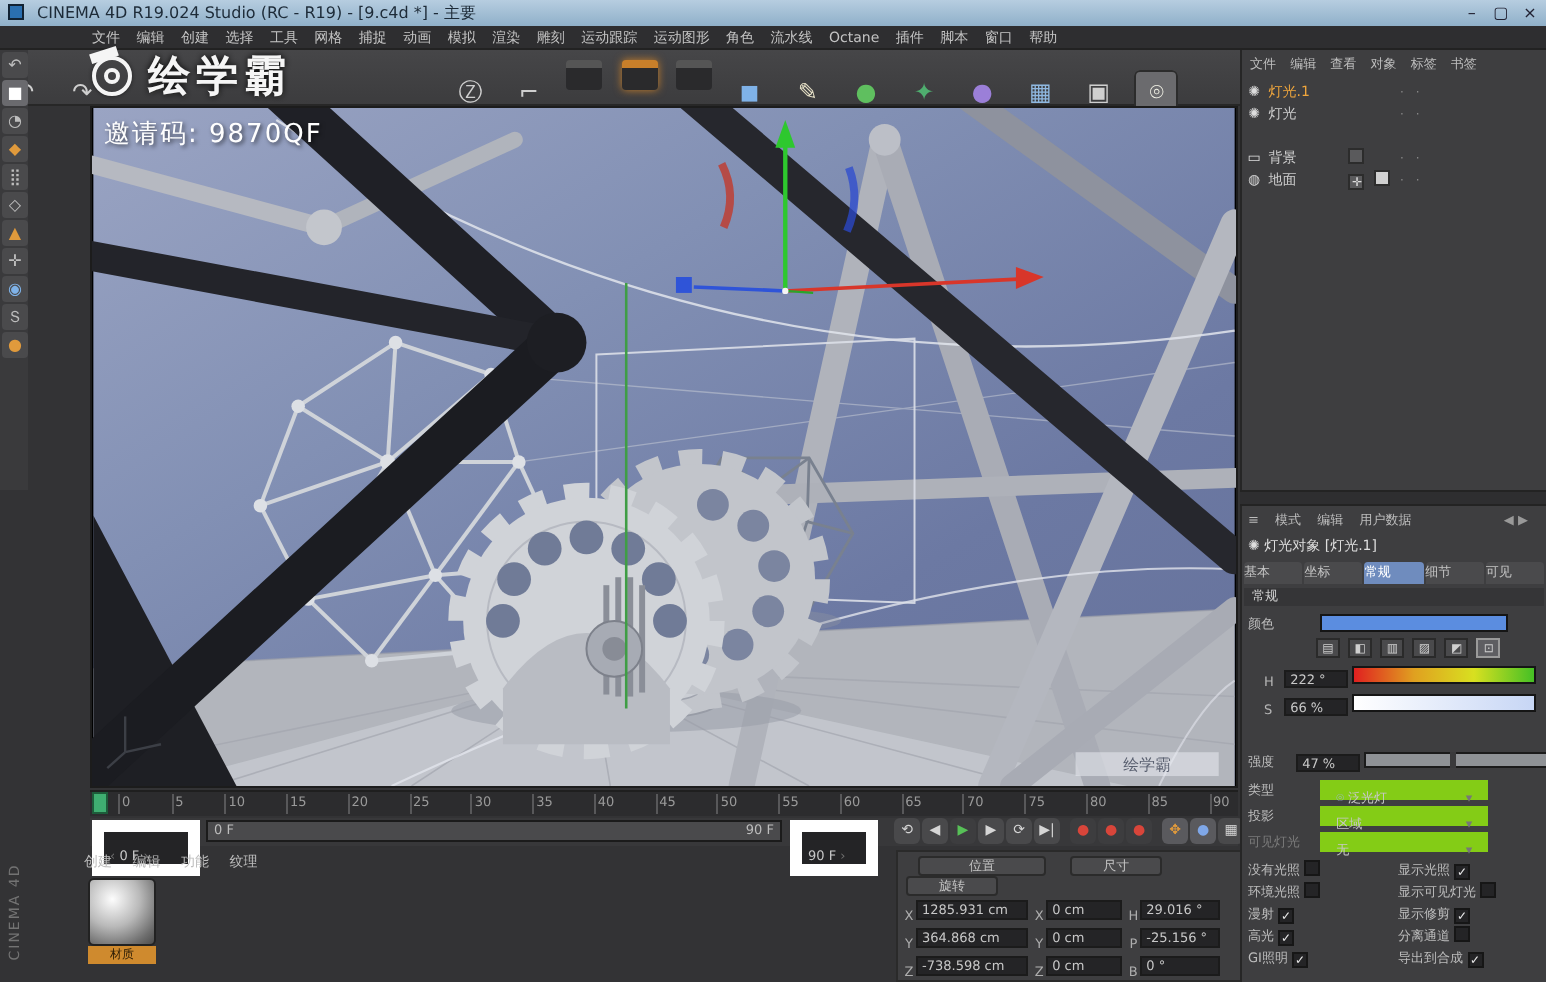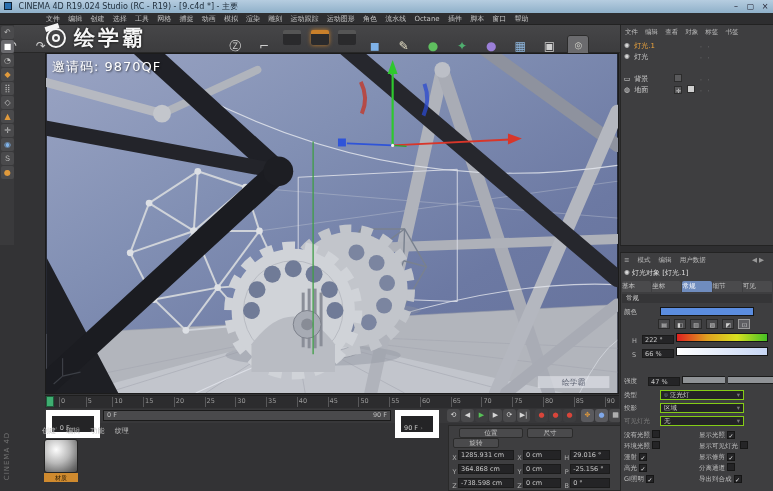--- a/index.html
+++ b/index.html
@@ -106,21 +106,21 @@
   .pick{display:inline-block;width:12px;height:10px;background:#4a4a4c;border:1px solid #2a2a2a;margin-right:2px;font-size:6px;line-height:10px;text-align:center;color:#cfcfcf;vertical-align:top;}
   .pick.on{background:#5e5e62;border-color:#9a9a9a;}
   .hsvch{display:inline-block;width:8px;color:#b5b5b5;}
   .hsvfield{display:inline-block;width:32px;height:9px;background:#242426;border:1px solid #1b1b1b;line-height:8px;padding:0 2px;color:#c8c8c8;vertical-align:1px;}
   .grad{display:inline-block;width:92px;height:9px;border:1px solid #151515;vertical-align:1px;}
   #gradH{background:linear-gradient(90deg,#e02020,#e0a020,#d8e020,#45c025);}
   #gradS{background:linear-gradient(90deg,#ffffff,#c7d6f5);}
   #gradV{background:linear-gradient(90deg,#000000,#1c3266);}
   #intslider{display:inline-block;position:relative;width:92px;height:8px;background:#8f9296;border:1px solid #1b1b1b;vertical-align:1px;}
   #intslider .handle{position:absolute;left:47%;top:-1px;width:3px;height:8px;background:#3a3a3c;}
-  .dd{display:inline-block;width:84px;height:10px;background:#242426;border:1px solid #84cc16;line-height:9px;padding:0 3px;color:#c8c8c8;vertical-align:top;}
+  .dd{display:inline-block;width:84px;height:10px;background:#242426;border:5px solid #84cc16;line-height:9px;padding:0 3px;color:#c8c8c8;vertical-align:top;}
   .dd .car{float:right;color:#777;}
   .dd .ddicon{color:#9fb6de;margin-right:2px;}
   .cb{display:inline-block;width:8px;height:8px;background:#242426;border:1px solid #161616;font-size:6px;line-height:8px;text-align:center;color:#e8e8e8;vertical-align:-1px;margin-left:2px;}
   .amcheck{position:absolute;width:73px;font-size:6.5px;line-height:10px;white-space:nowrap;color:#bdbdbd;overflow:hidden;}
 </style>
 </head>
 <body>
 
 <div id="app">
 
@@ -407,21 +407,21 @@
     <span>编辑</span>
     <span>功能</span>
     <span>纹理</span>
   </div>
   <div class="abs" id="matthumb"></div>
   <div class="abs" id="matname">材质</div>
   <div class="abs" id="sidetext">CINEMA 4D</div>
 
   <div class="abs" id="coords">
     <span class="chead" style="width:64px;margin-left:8px;">位置</span>
-    <span class="chead" style="width:46px;margin-left:2px;">尺寸</span>
+    <span class="chead" style="width:46px;margin-left:10px;">尺寸</span>
     <span class="chead" style="width:46px;margin-left:2px;">旋转</span>
     <div class="crow">
       <span class="caxis">X</span><span class="cfield" style="width:56px;"><span>1285.931 cm</span></span>
       <span class="caxis">X</span><span class="cfield" style="width:38px;"><span>0 cm</span></span>
       <span class="caxis">H</span><span class="cfield" style="width:40px;"><span>29.016 °</span></span>
     </div>
     <div class="crow">
       <span class="caxis">Y</span><span class="cfield" style="width:56px;"><span>364.868 cm</span></span>
       <span class="caxis">Y</span><span class="cfield" style="width:38px;"><span>0 cm</span></span>
       <span class="caxis">P</span><span class="cfield" style="width:40px;"><span>-25.156 °</span></span>

